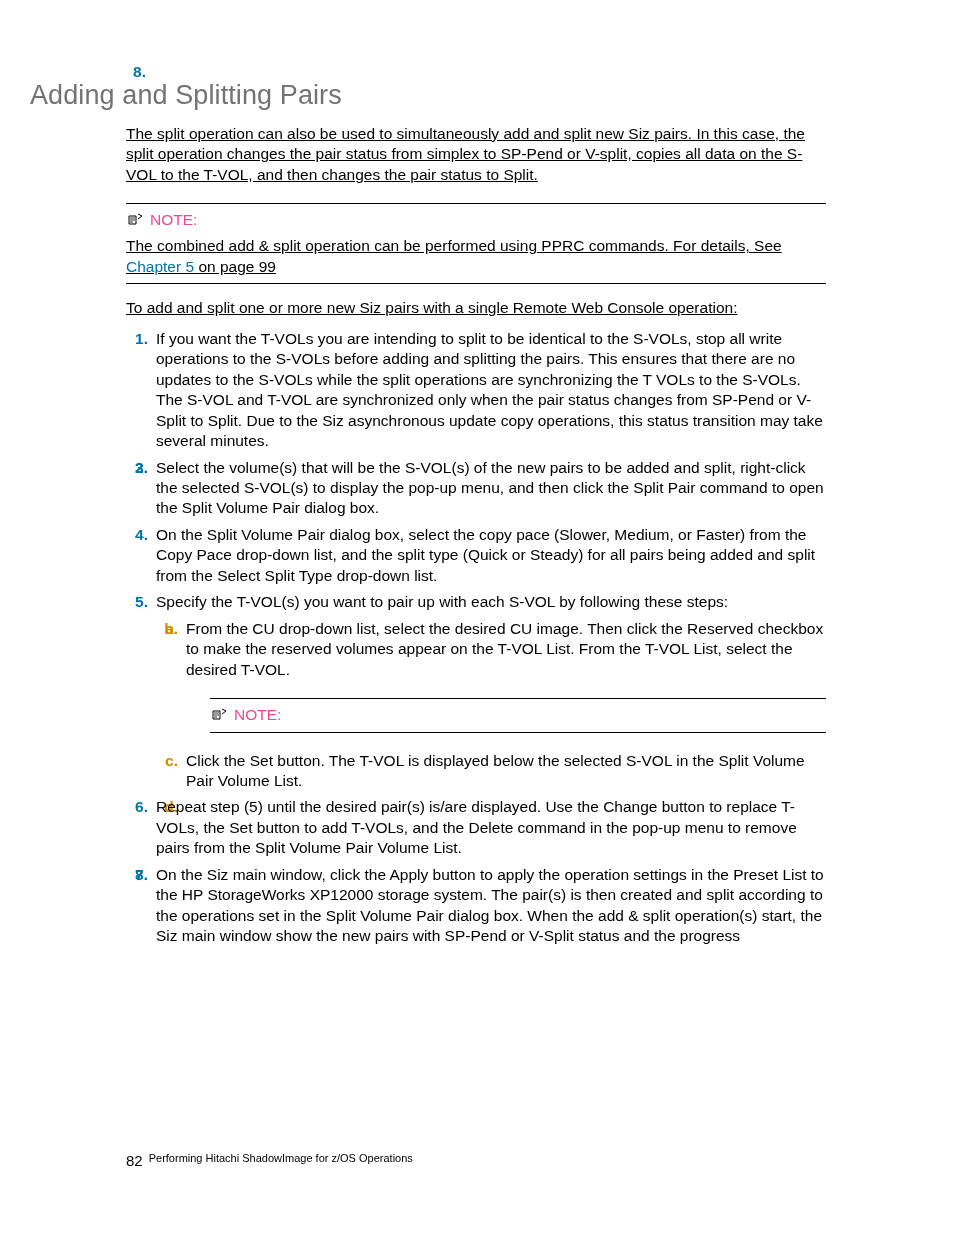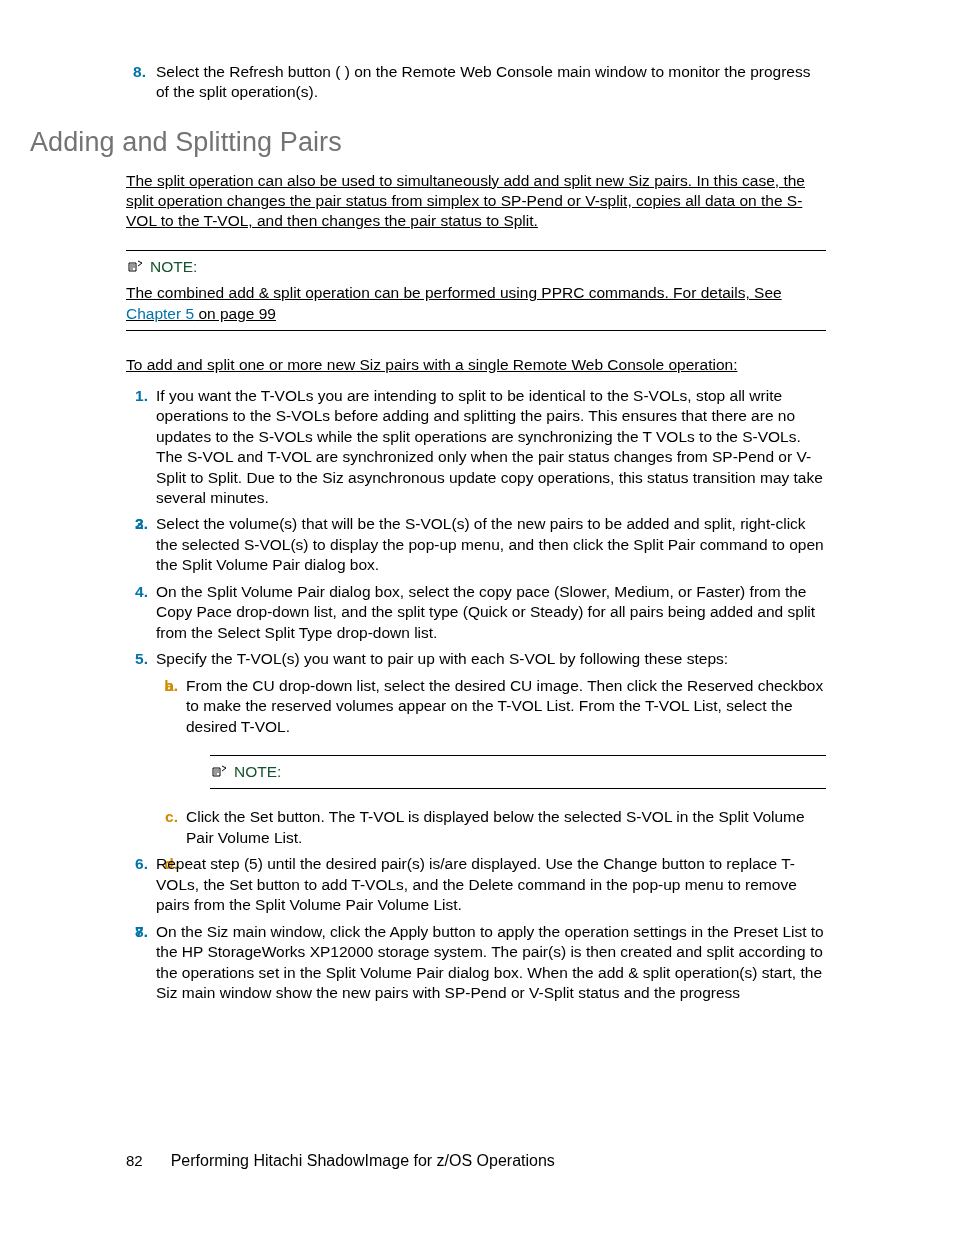--- a/index.html
+++ b/index.html
@@ -39,21 +39,21 @@
     font-weight: 700; color: #0073a8;
   }
   .ol.alpha > li > .marker { color: #d18b00; font-weight: 700; }
   .ol.nested { margin-top: 6px; margin-left: 0; }
   .hr {
     border: none;
     border-top: 1.5px solid #000;
     margin: 18px 0 6px 0;
   }
   .note-head {
-    color: #14532d;
+    color: #ec4899;
     font-weight: 400;
     font-size: 15.5px;
     margin: 2px 0 6px 0;
     display: flex;
     align-items: center;
     gap: 6px;
   }
   .note-icon {
     width: 18px; height: 14px; display: inline-block;
     position: relative;
@@ -65,35 +65,34 @@
   .first-ol { margin-left: 0; }
   .first-ol > li { padding-left: 30px; }
   .first-ol > li > .marker { left: -2px; }
   .footer {
     position: absolute;
     left: 126px;
     bottom: 64px;
     font-size: 13.5px;
     color: #000;
     display: flex;
-    align-items: flex-end;
-    gap: 28px;
+    align-items: flex-start;
+    gap: 6px;
   }
   .footer .pn { font-size: 15px; }
-  .footer .ft { font-size: 16px; }
+  .footer .ft { font-size: 11px; }
 </style>
 </head>
 <body>
 
 <div class="page">
 
   <ol class="ol first-ol">
     <li>
       <span class="marker">8.</span>
-      <span>Select the Refresh button ( ) on the Remote Web Console main window to monitor the progress of the split operation(s).</span>
     </li>
   </ol>
 
   <h2 class="section-title">Adding and Splitting Pairs</h2>
 
   <p class="para">The split operation can also be used to simultaneously add and split new Siz pairs. In this case, the split operation changes the pair status from simplex to SP-Pend or V-split, copies all data on the S-VOL to the T-VOL, and then changes the pair status to Split.</p>
 
   <hr class="hr">
   <div class="note-head">
     <span class="note-icon">
@@ -103,21 +102,21 @@
         <path d="M12 1 L16 3 L12 6" fill="none" stroke="#000" stroke-width="1"></path>
       </svg>
     </span>
     <span>NOTE:</span>
   </div>
   <p class="para">
     <span>The combined add &amp; split operation can be performed using PPRC commands. For details, See </span><span class="link">Chapter 5</span><span> on page 99</span>
   </p>
   <hr class="hr" style="margin-top:6px">
 
-  <p class="para" style="margin-top:24px">To add and split one or more new Siz pairs with a single Remote Web Console operation:</p>
+  <p class="para" style="margin-top:14px">To add and split one or more new Siz pairs with a single Remote Web Console operation:</p>
 
   <ol class="ol" style="margin-top:10px">
     <li>
       <span class="marker">1.</span>
       <span>If you want the T-VOLs you are intending to split to be identical to the S-VOLs, stop all write operations to the S-VOLs before adding and splitting the pairs. This ensures that there are no updates to the S-VOLs while the split operations are synchronizing the T VOLs to the S-VOLs. The S-VOL and T-VOL are synchronized only when the pair status changes from SP-Pend or V-Split to Split. Due to the Siz asynchronous update copy operations, this status transition may take several minutes.</span>
     </li>
     <li>
       <span class="marker">2.</span>
     </li>
     <li>

